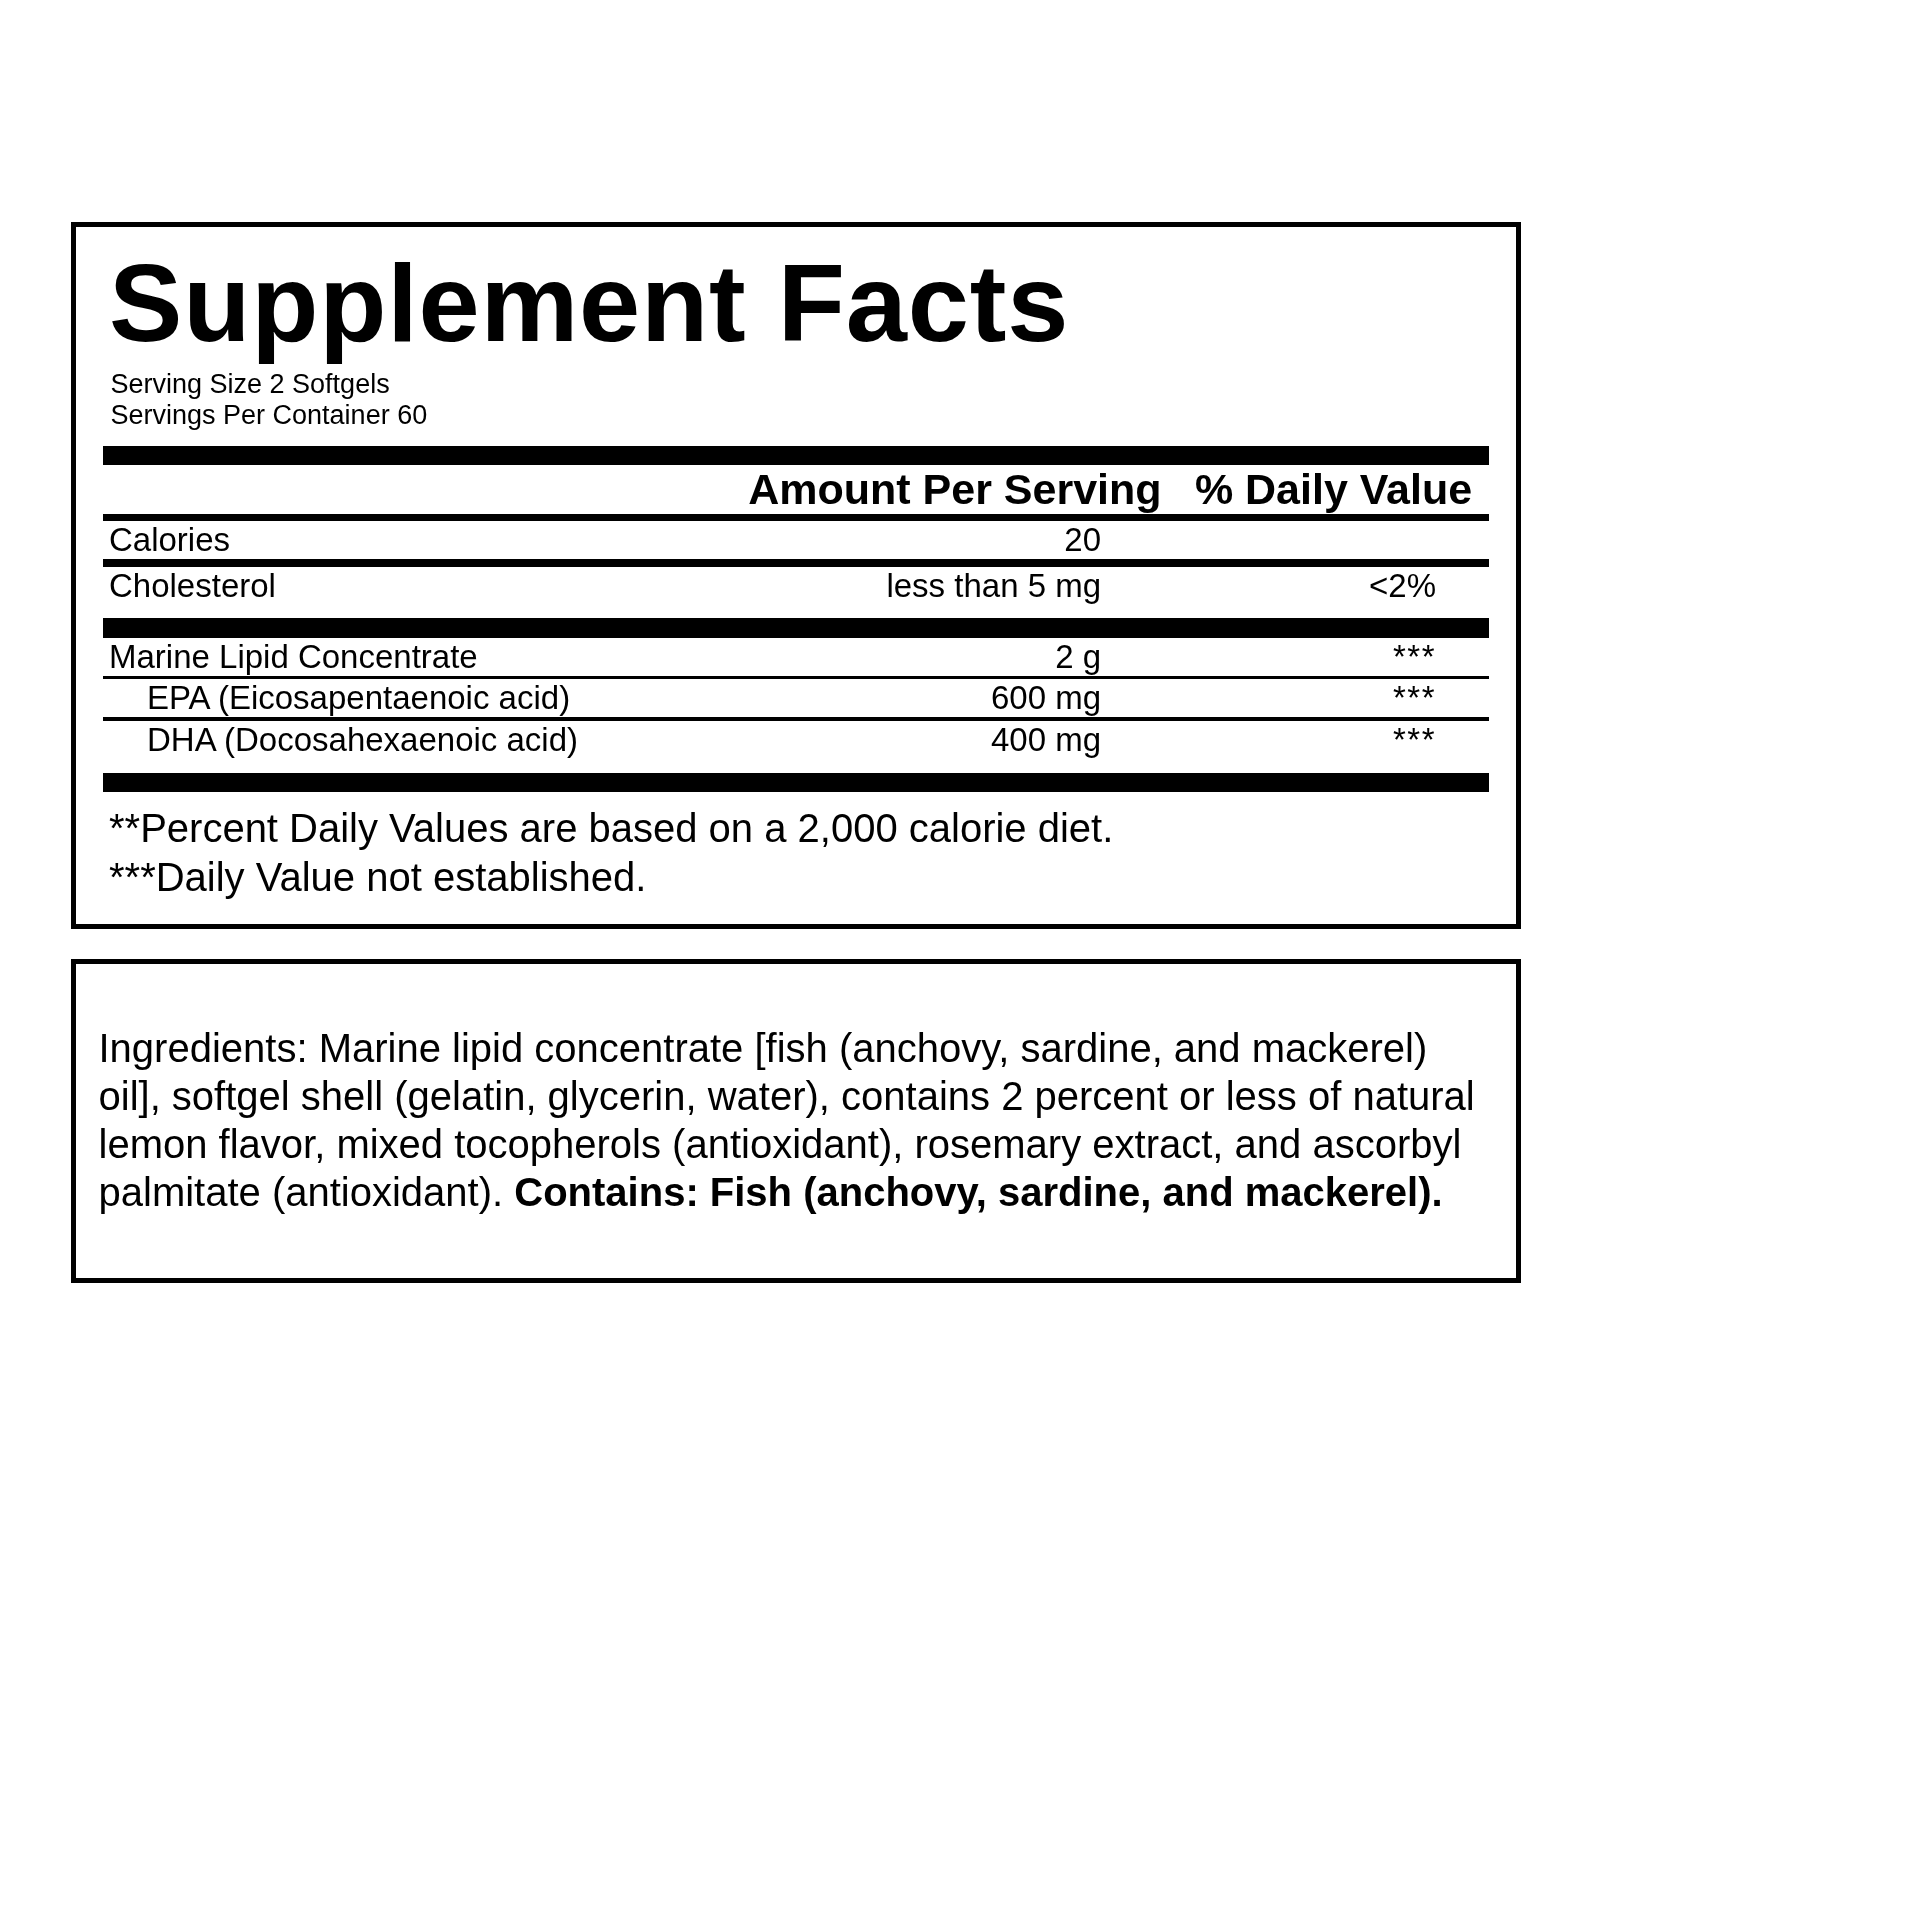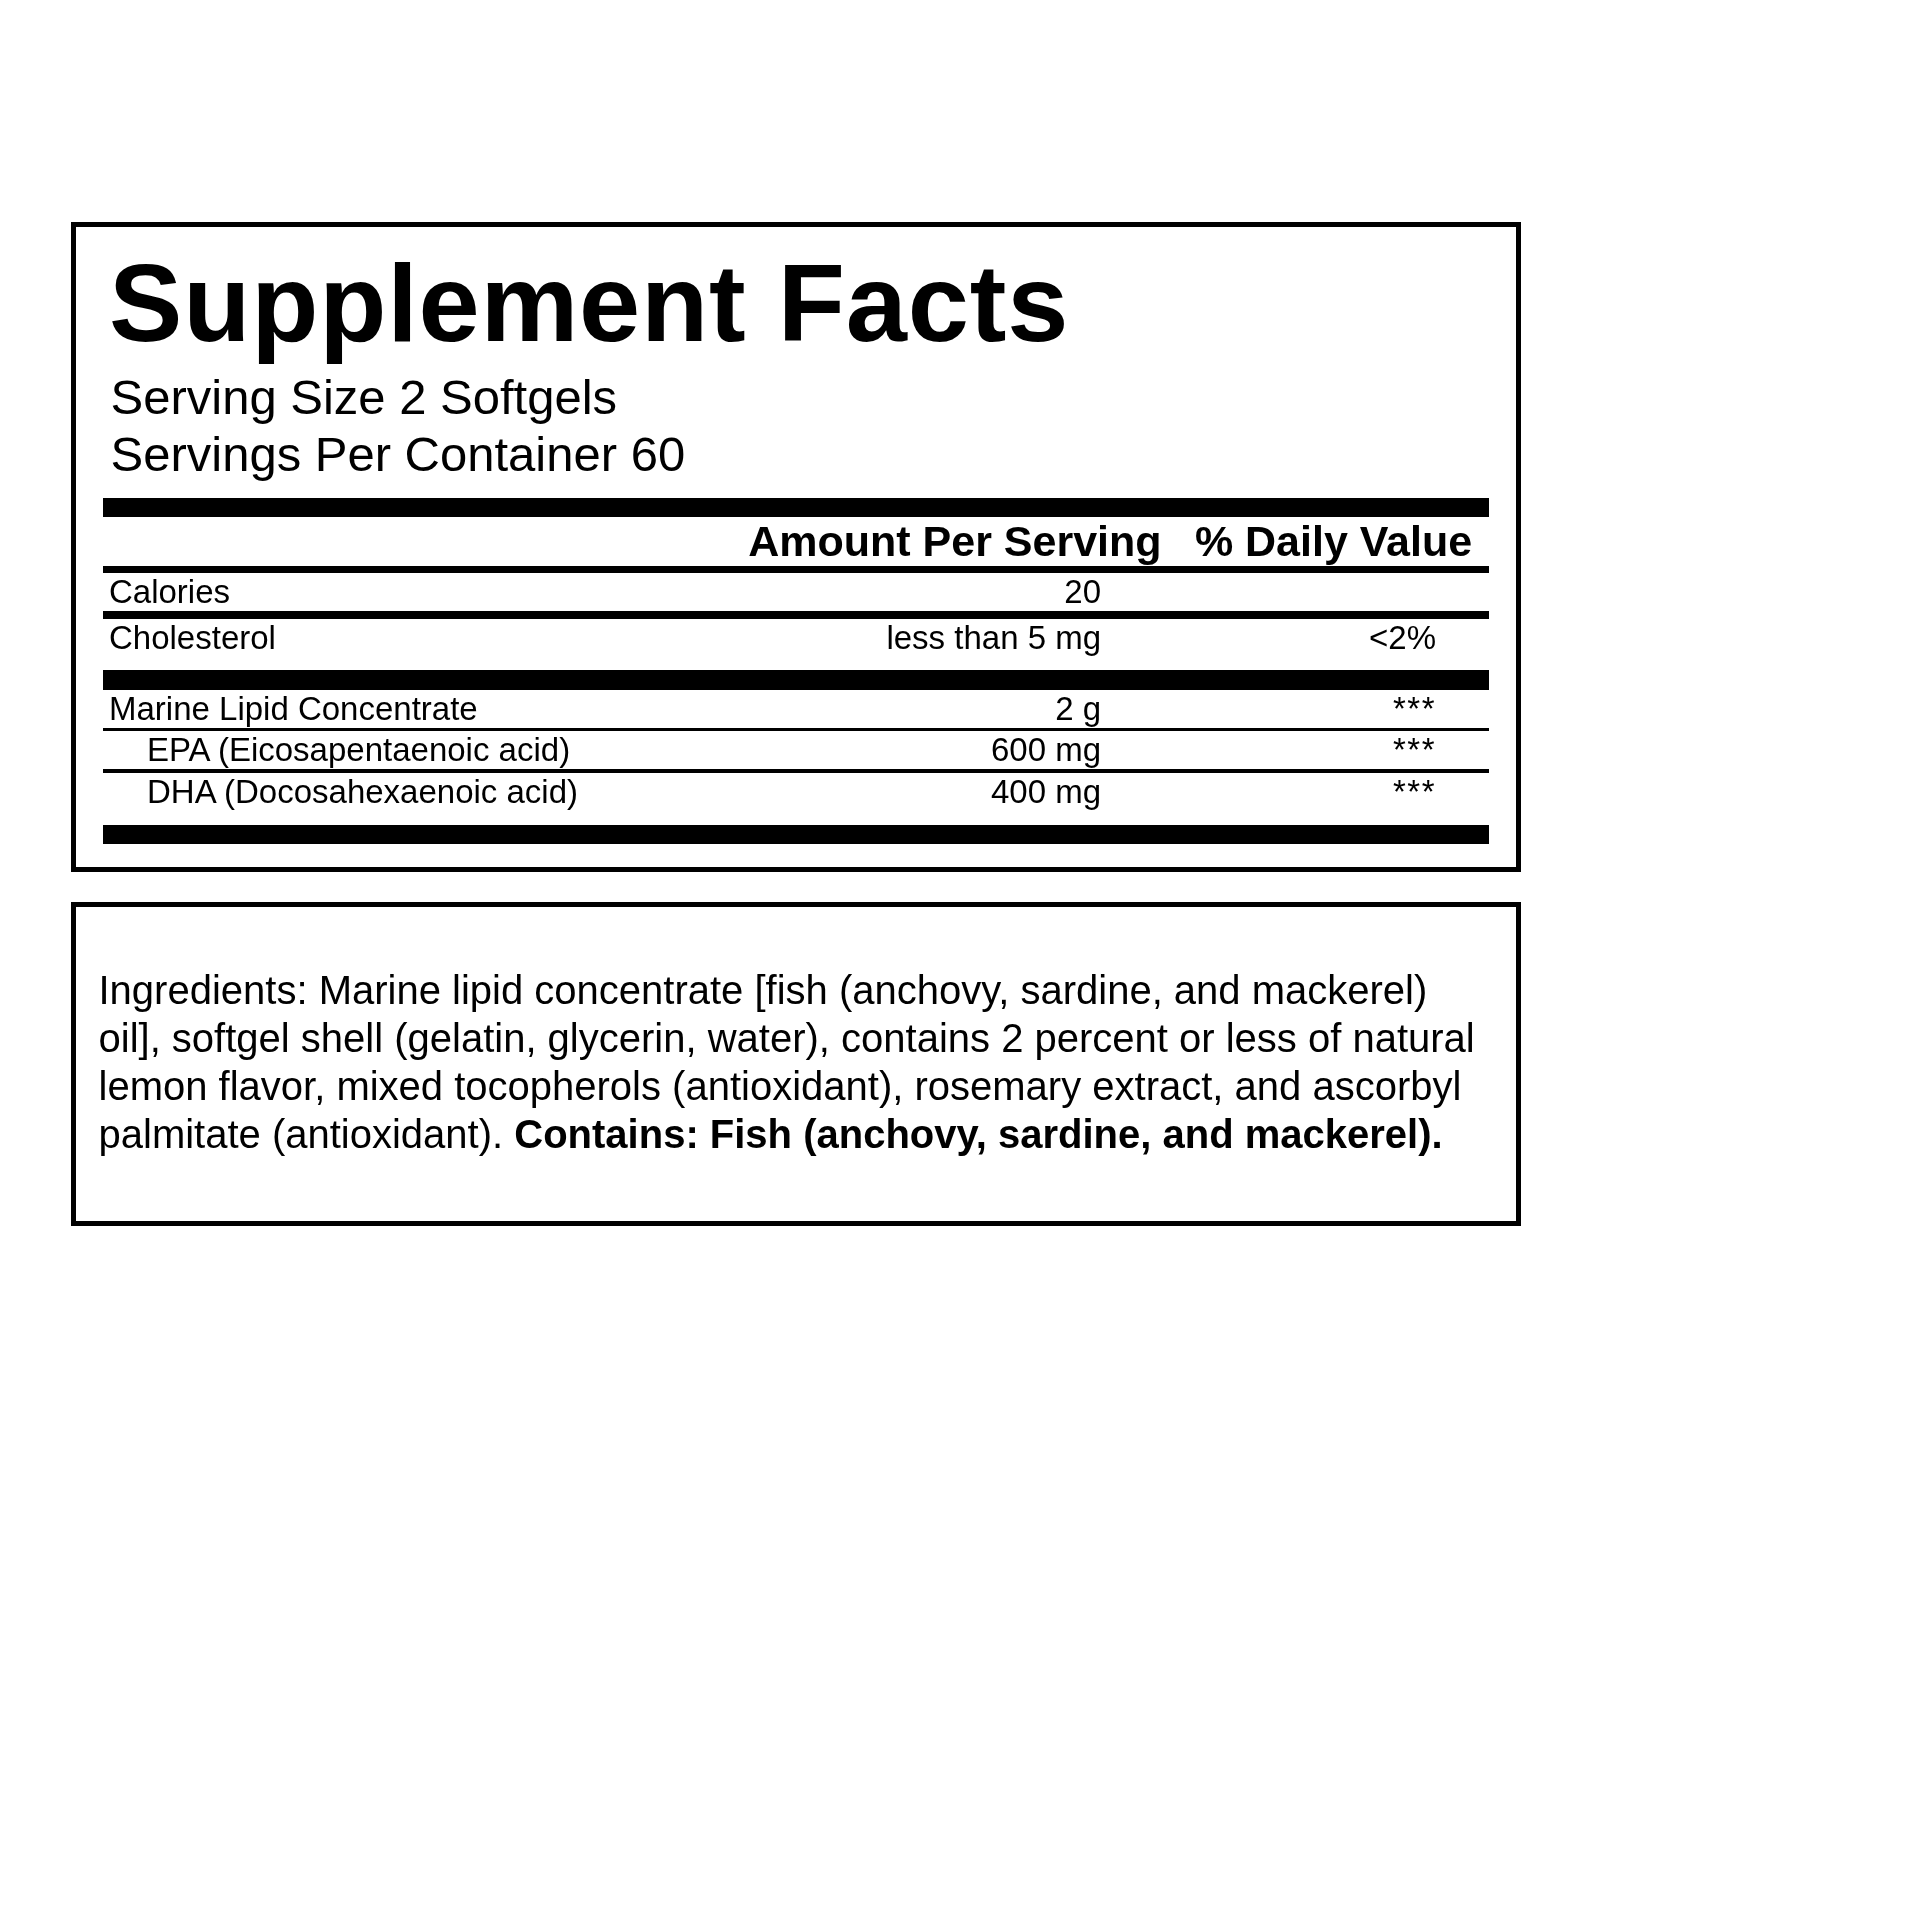--- a/index.html
+++ b/index.html
@@ -30,21 +30,21 @@
   }
   .sf-title {
     font-size: 110px;
     font-weight: bold;
     line-height: 1.0;
     letter-spacing: 0.8px;
     margin: 4.5px 0 10.5px 6px;
     white-space: nowrap;
   }
   .sf-serving {
-    font-size: 49px;
+    font-size: 27px;
     line-height: 1.18;
     margin-left: 7.5px;
   }
   .rule-thick {
     height: 19.5px;
     background: #000;
     margin: 13.5px 0 0 0;
   }
   .rule-med {
     height: 6.8px;
@@ -187,20 +187,24 @@
       <tr class="data-row indent">
         <td class="col-name">DHA (Docosahexaenoic acid)</td>
         <td class="col-amt">400 mg</td>
         <td class="col-dv stars">***</td>
       </tr>
     </tbody>
       </table>
 
     <div class="rule-thick"></div>
 
+    <div class="sf-footnotes">
+      <div>**Percent Daily Values are based on a 2,000 calorie diet.</div>
+      <div>***Daily Value not established.</div>
+    </div>
   </div>
 
   <div class="ing-panel">
     <p class="ing-text"><span>Ingredients: Marine lipid concentrate [fish (anchovy, sardine, and mackerel) oil], softgel shell (gelatin, glycerin, water), contains 2 percent or less of natural lemon flavor, mixed tocopherols (antioxidant), rosemary extract, and ascorbyl palmitate (antioxidant). </span><b>Contains: Fish (anchovy, sardine, and mackerel).</b></p>
   </div>
 
 </div>
 
 
 </body></html>

